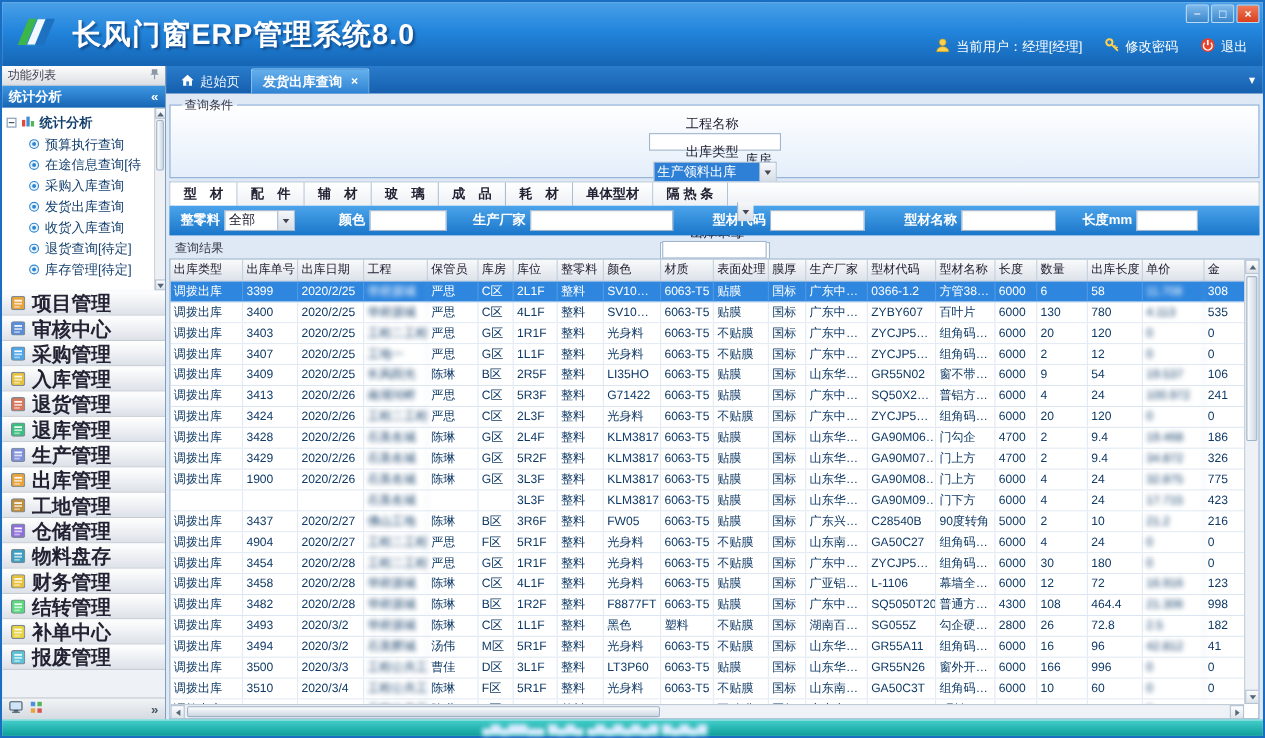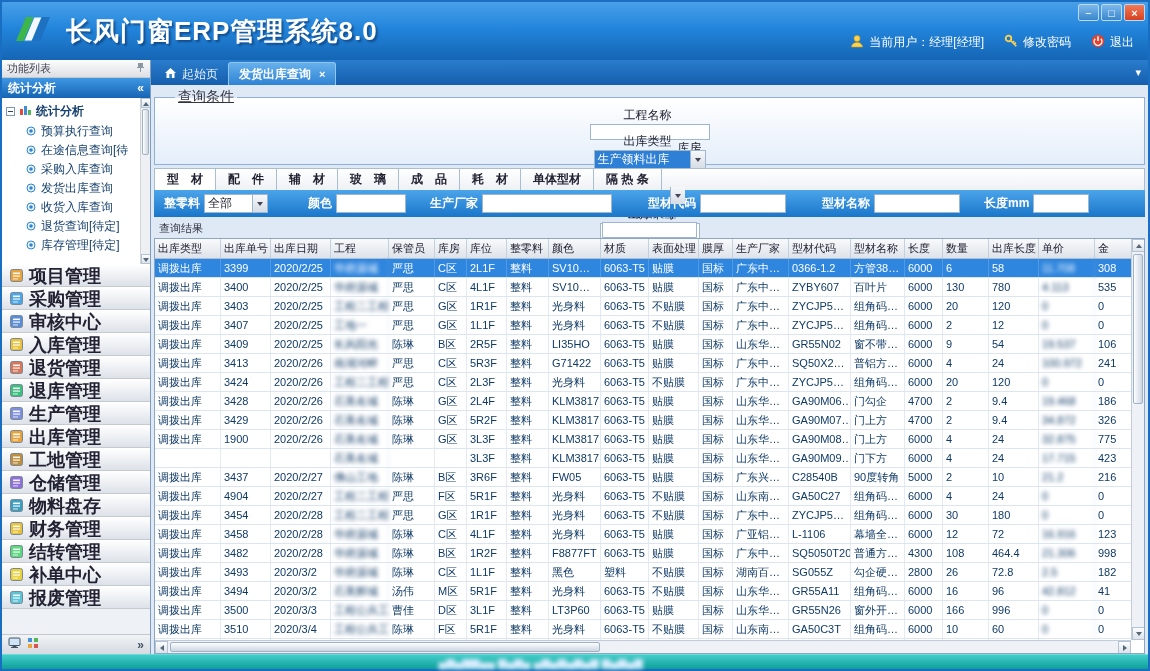--- a/index.html
+++ b/index.html
@@ -61,21 +61,21 @@
   .tab { display:flex; align-items:center; gap:5px; font-size:12px; color:#eaf3fc; padding:0 10px; height:22px; }
   .tab.active { background:linear-gradient(#66b0ec,#2f83d4); border:1px solid #8ec7f4; border-bottom:none;
     border-radius:3px 3px 0 0; font-weight:bold; color:#fff; height:23px; }
   .tab-close { font-size:11px; margin-left:3px; }
   .tab-arrow { position:absolute; right:7px; top:6px; color:#fff; font-size:11px; }
   .content-inner { flex:1; display:flex; flex-direction:column; padding:2px 2px 0; min-height:0; }
 
   
   .query-box { flex:none; border:1px solid #8fb0d8; background:linear-gradient(#ffffff,#e4eefa);
     margin:1px 1px 3px; padding:1px 8px 5px; min-width:0; }
-  .query-box legend { font-size:14px; color:#334; padding:0 3px; margin-left:12px;text-decoration:underline; }
+  .query-box legend { font-size:11px; color:#334; padding:0 3px; margin-left:2px; }
   .qrow { display:flex; align-items:center; height:26px; font-size:12px; color:#223;flex-direction:column; }
   .qlab { white-space:nowrap; margin-right:4px; }
   .ti { height:19px; border:1px solid #9fb6cf; background:#fff; font-size:12px; padding:0 3px;
     font-family:inherit; }
   .combo { height:19px; border:1px solid #9fb6cf; background:#fff; display:flex; align-items:stretch; font-size:12px; }
   .combo-text { flex:1; padding:0 3px; white-space:nowrap; overflow:hidden; line-height:17px; }
   .combo-text.sel { background:#2e7fd6; color:#fff; }
   .combo-btn { width:15px; flex:none; background:linear-gradient(#f6f8fa,#d6dde6);
     border-left:1px solid #9fb6cf; position:relative; }
   .combo-btn::after { content:""; position:absolute; left:4px; top:7px;
@@ -288,38 +288,38 @@
                 <rect x="3" y="3.5" width="7" height="1.6" fill="#fff" opacity=".95"></rect>
                 <rect x="3" y="6.3" width="7" height="1.6" fill="#fff" opacity=".7"></rect>
                 <rect x="3" y="9.1" width="5" height="1.6" fill="#fff" opacity=".5"></rect>
               </svg>
             </span>
             <span>项目管理</span>
           </div>
           <div class="acc-item">
             <span class="acc-ic">
               <svg width="13" height="13">
+                <rect x="0.5" y="0.5" width="12" height="12" rx="2" fill="#5b8dd9" stroke="#7a8894"></rect>
+                <rect x="3" y="3.5" width="7" height="1.6" fill="#fff" opacity=".95"></rect>
+                <rect x="3" y="6.3" width="7" height="1.6" fill="#fff" opacity=".7"></rect>
+                <rect x="3" y="9.1" width="5" height="1.6" fill="#fff" opacity=".5"></rect>
+              </svg>
+            </span>
+            <span>审核中心</span>
+          </div>
+          <div class="acc-item">
+            <span class="acc-ic">
+              <svg width="13" height="13">
                 <rect x="0.5" y="0.5" width="12" height="12" rx="2" fill="#4da6e8" stroke="#7a8894"></rect>
                 <rect x="3" y="3.5" width="7" height="1.6" fill="#fff" opacity=".95"></rect>
                 <rect x="3" y="6.3" width="7" height="1.6" fill="#fff" opacity=".7"></rect>
                 <rect x="3" y="9.1" width="5" height="1.6" fill="#fff" opacity=".5"></rect>
               </svg>
             </span>
             <span>采购管理</span>
-          </div>
-          <div class="acc-item">
-            <span class="acc-ic">
-              <svg width="13" height="13">
-                <rect x="0.5" y="0.5" width="12" height="12" rx="2" fill="#5b8dd9" stroke="#7a8894"></rect>
-                <rect x="3" y="3.5" width="7" height="1.6" fill="#fff" opacity=".95"></rect>
-                <rect x="3" y="6.3" width="7" height="1.6" fill="#fff" opacity=".7"></rect>
-                <rect x="3" y="9.1" width="5" height="1.6" fill="#fff" opacity=".5"></rect>
-              </svg>
-            </span>
-            <span>审核中心</span>
           </div>
           <div class="acc-item">
             <span class="acc-ic">
               <svg width="13" height="13">
                 <rect x="0.5" y="0.5" width="12" height="12" rx="2" fill="#e8c23d" stroke="#7a8894"></rect>
                 <rect x="3" y="3.5" width="7" height="1.6" fill="#fff" opacity=".95"></rect>
                 <rect x="3" y="6.3" width="7" height="1.6" fill="#fff" opacity=".7"></rect>
                 <rect x="3" y="9.1" width="5" height="1.6" fill="#fff" opacity=".5"></rect>
               </svg>
             </span>

